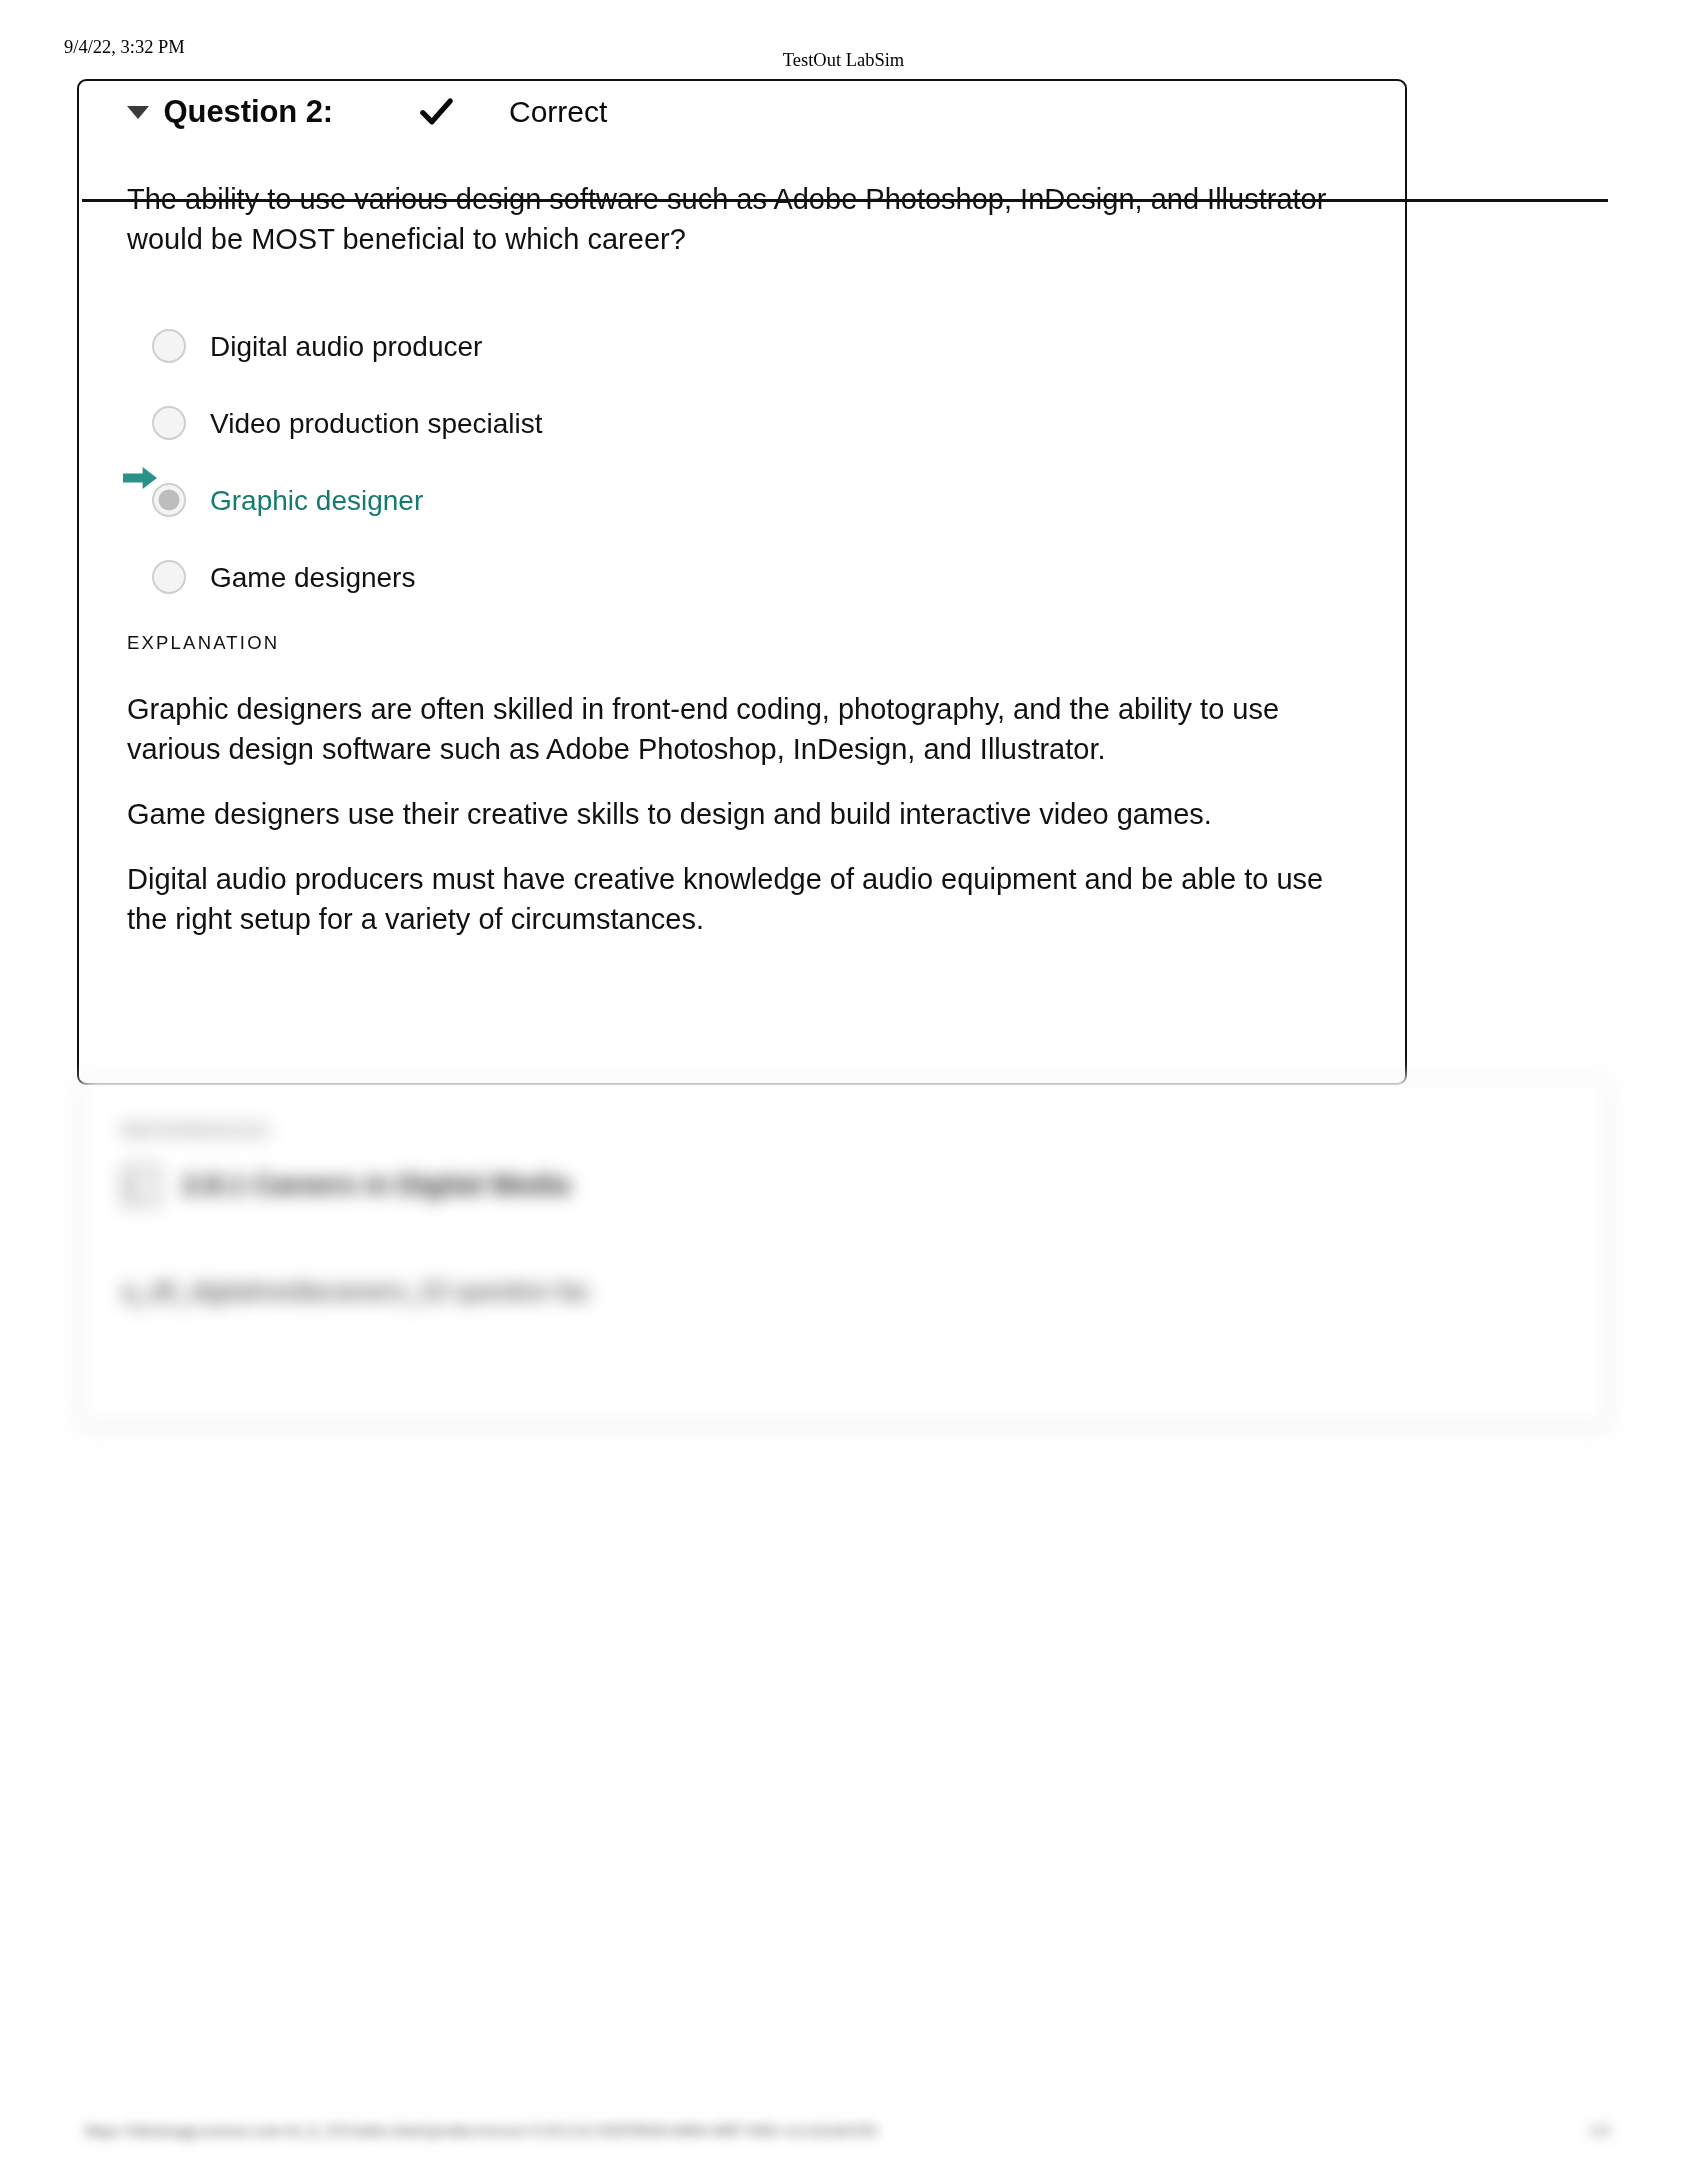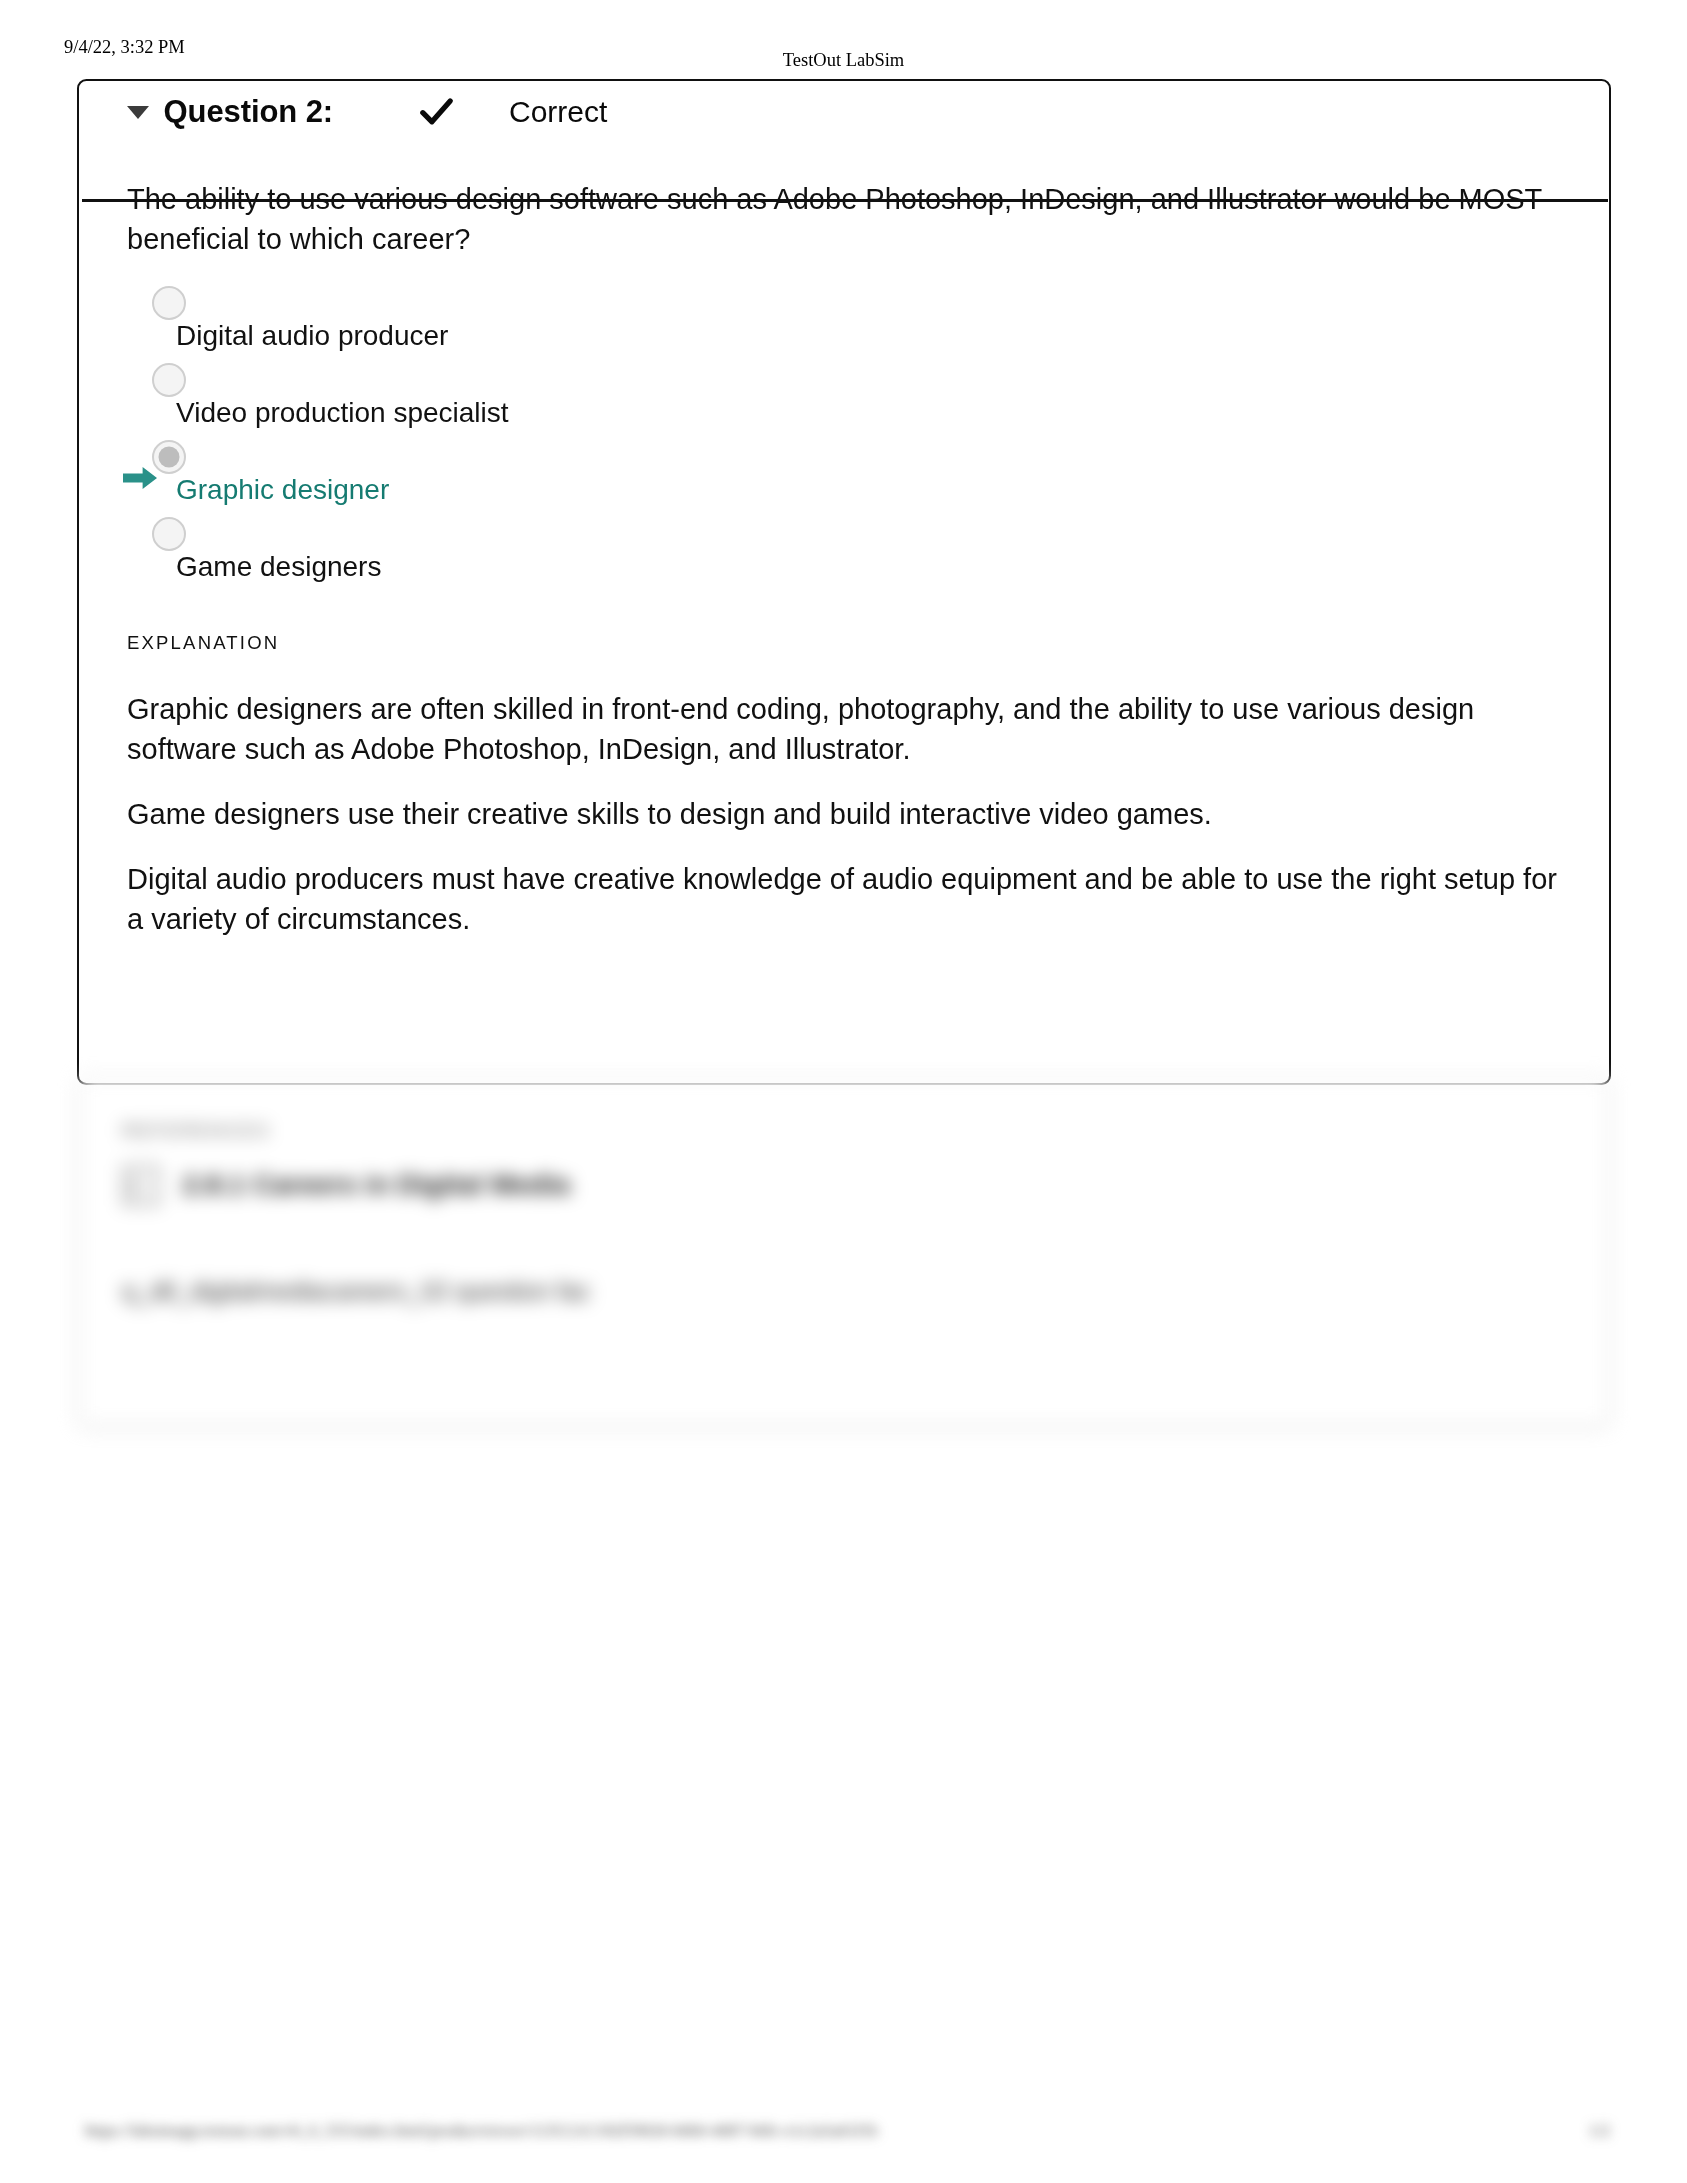--- a/index.html
+++ b/index.html
@@ -35,21 +35,21 @@
     top: 13px;
     width: 1687px;
     text-align: center;
   }
 
   
   .question-card {
     position: absolute;
     left: 77px;
     top: 79px;
-    width: 1534px;
+    width: 1330px;
     min-height: 1006px;
     border: 2.6px solid #111111;
     border-radius: 9.3px;
     background: #ffffff;
   }
 
   .card-header {
     position: relative;
     height: 61px;
     display: flex;
@@ -119,23 +119,22 @@
   }
 
   .options {
     margin-top: 26.5px;
     padding-left: 25px;
   }
 
   .option-row {
     position: relative;
     display: flex;
-    align-items: flex-start;
+    align-items: flex-end;
     height: 77px;
-    flex-direction: column;
   }
 
   .answer-arrow {
     position: absolute;
     left: -29px;
     top: 50%;
     transform: translateY(-50%);
     width: 34px;
     height: 26.5px;
   }

